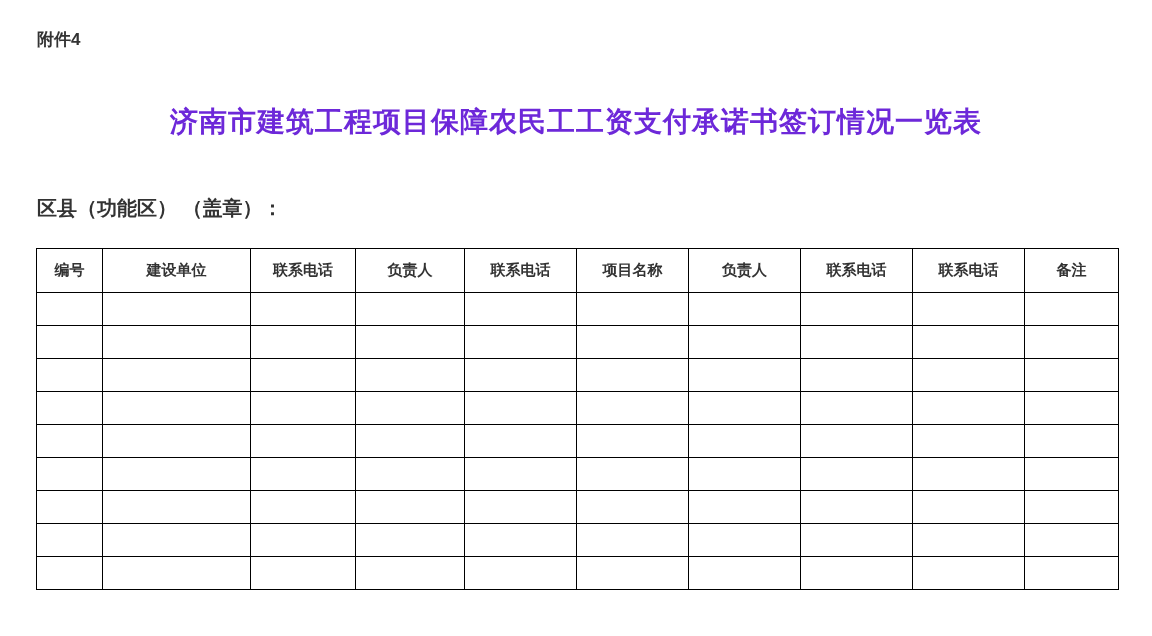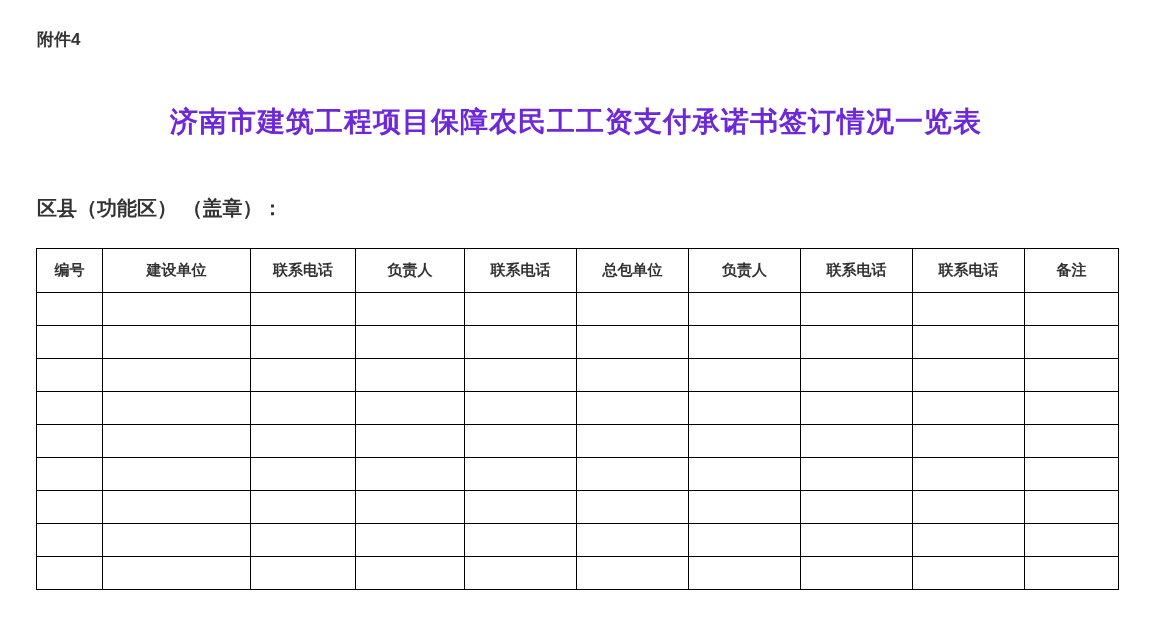--- a/index.html
+++ b/index.html
@@ -99,21 +99,21 @@
         <col style="width: 112px;">
         <col style="width: 94px;">
       </colgroup>
     <thead>
       <tr>
           <th>编号</th>
           <th>建设单位</th>
           <th>联系电话</th>
           <th>负责人</th>
           <th>联系电话</th>
-          <th>总包单位</th>
+          <th>项目名称</th>
           <th>负责人</th>
           <th>联系电话</th>
           <th>联系电话</th>
           <th>备注</th>
         </tr>
     </thead>
     <tbody>
         <tr>
           <td></td>
           <td></td>

